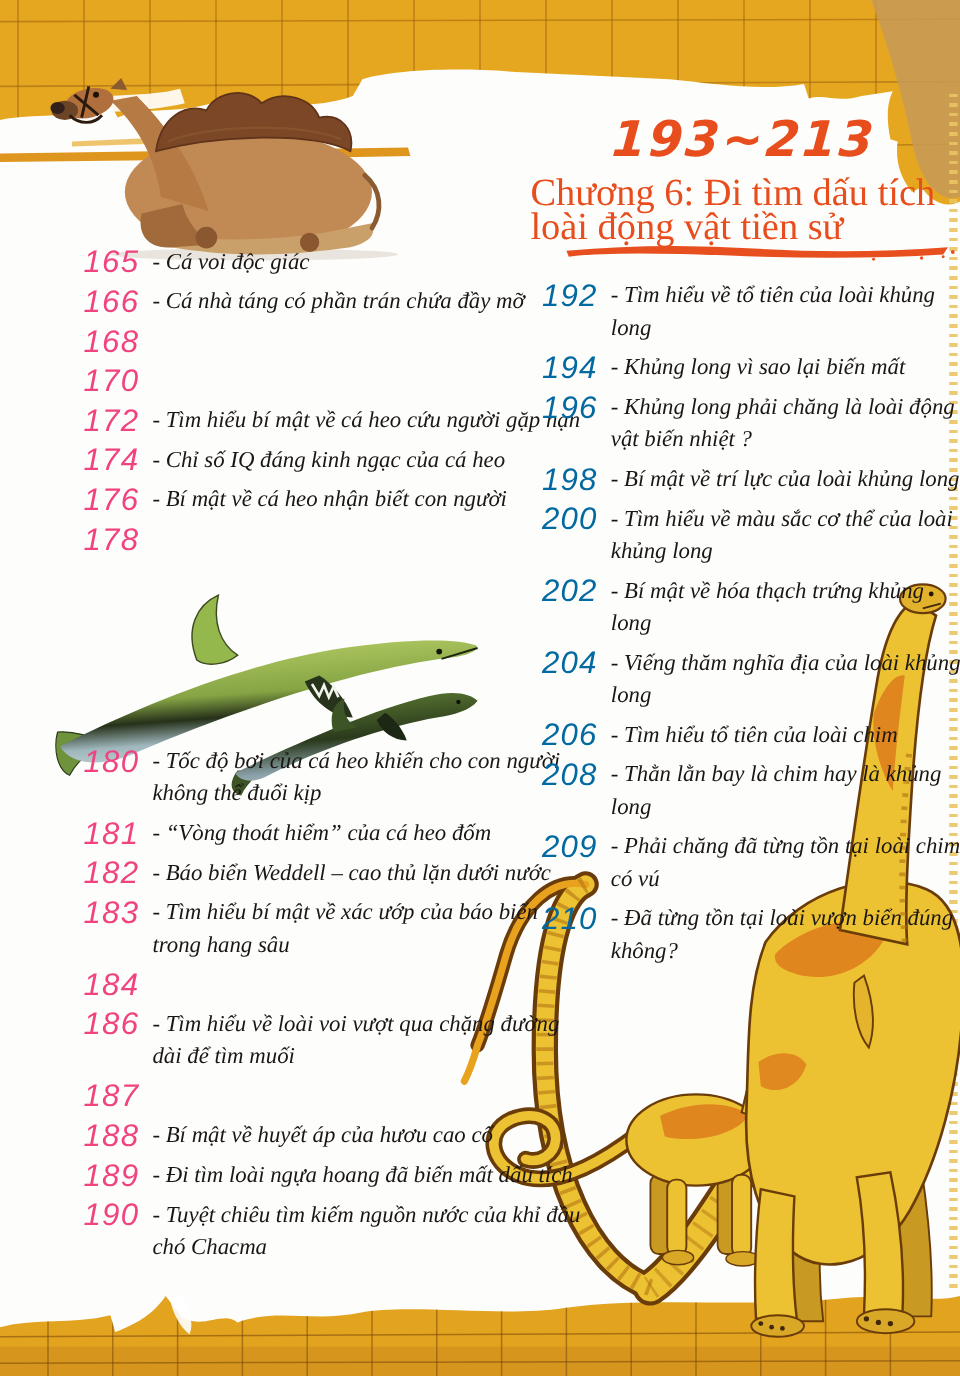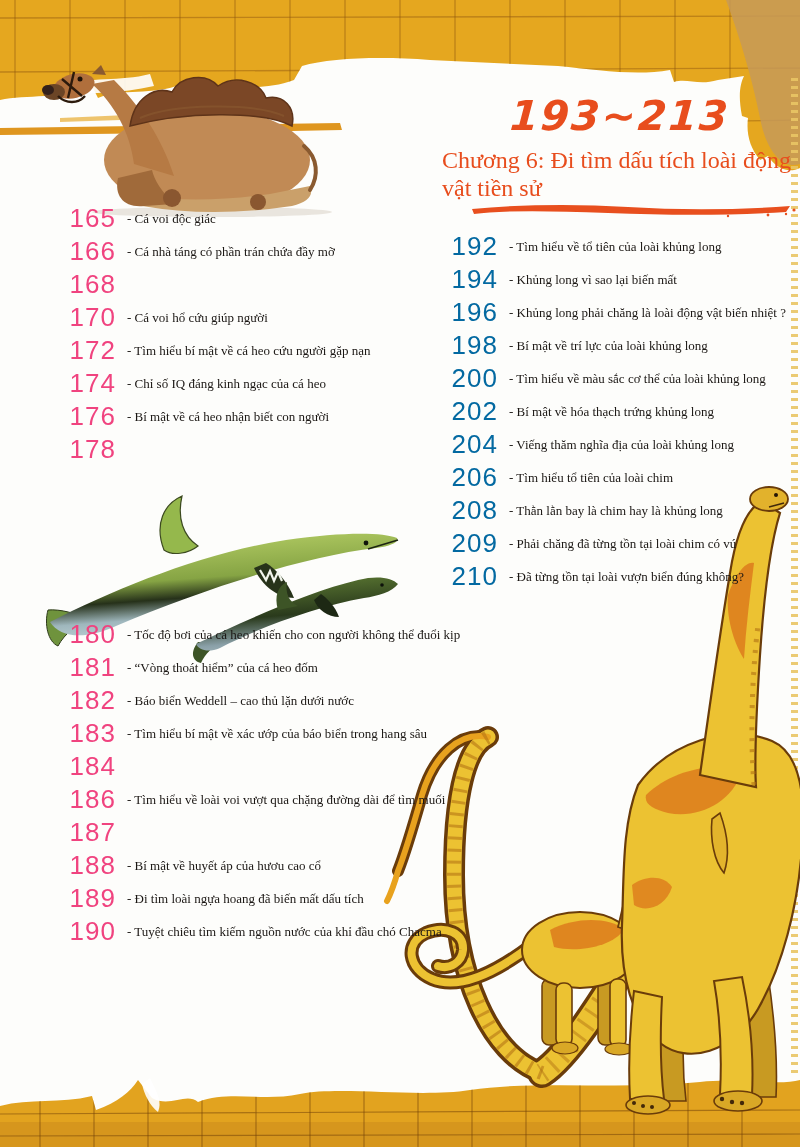--- a/index.html
+++ b/index.html
@@ -22,36 +22,36 @@
   .dolphins{left:46px; top:492px;}
   .dinos{left:370px; top:455px;}
 
   .chapter-header{position:absolute; left:442px; top:92px; width:356px; z-index:3;}
   .page-range{
     display:block; text-align:center;
     font-family:"DejaVu Sans", sans-serif; font-style:italic; font-weight:bold;
     font-size:41px; letter-spacing:2px; color:#e84d1d; transform:skewX(-4deg);
   }
   .chapter-title{
-    margin-top:6px; font-size:24px; line-height:28px; color:#e84d1d;
+    margin-top:6px; font-size:32px; line-height:28px; color:#e84d1d;
     font-family:"Liberation Serif", serif; font-weight:normal;
   }
   .brush-underline{position:absolute; left:468px; top:200px; z-index:3;}
 
   .toc{position:absolute; z-index:3;}
   .toc-left{left:60px; top:205px; width:424px;}
   .toc-right{left:446px; top:233px; width:362px;}
-  .entry{display:flex; align-items:flex-start; margin-bottom:6px;}
+  .entry{display:flex; align-items:flex-start; margin-bottom:6px;font-style:italic;}
   .num{
     font-family:"Liberation Sans", sans-serif; font-size:26px; line-height:27px;
     letter-spacing:1px; flex:0 0 auto; text-align:right;
   }
   .toc-left .num{width:56px; color:#f0437f;}
   .toc-right .num{width:52px; color:#0369a1;}
-  .ttl{font-size:13px; line-height:27px; margin-left:11px; flex:1 1 auto;}
+  .ttl{font-size:19px; line-height:27px; margin-left:11px; flex:1 1 auto;}
 </style>
 </head>
 <body>
 
 <div class="page">
 
   <svg class="band band-top" width="800" height="190" viewBox="0 0 800 190">
     <defs>
       <clipPath id="topclip">
         <path d="M0,0 H800 V168 C788,174 776,168 768,156 L760,160 C750,148 746,134 748,118 L742,116 C738,96 740,84 744,76 L718,80 C698,86 688,78 674,82 L670,70 C636,76 598,70 558,66 L430,60 C380,56 330,58 302,66 L294,80 C262,92 230,84 212,92 L182,84 C152,96 122,88 98,98 L92,86 C62,100 26,94 0,100 Z"></path>
@@ -234,21 +234,20 @@
       </div>
       <div class="entry">
         <span class="num">166</span>
         <span class="ttl">- Cá nhà táng có phần trán chứa đầy mỡ</span>
       </div>
       <div class="entry">
         <span class="num">168</span>
       </div>
       <div class="entry">
         <span class="num">170</span>
-        <span class="ttl">- Cá voi hổ cứu giúp người</span>
       </div>
       <div class="entry">
         <span class="num">172</span>
         <span class="ttl">- Tìm hiểu bí mật về cá heo cứu người gặp nạn</span>
       </div>
       <div class="entry">
         <span class="num">174</span>
         <span class="ttl">- Chỉ số IQ đáng kinh ngạc của cá heo</span>
       </div>
       <div class="entry">

